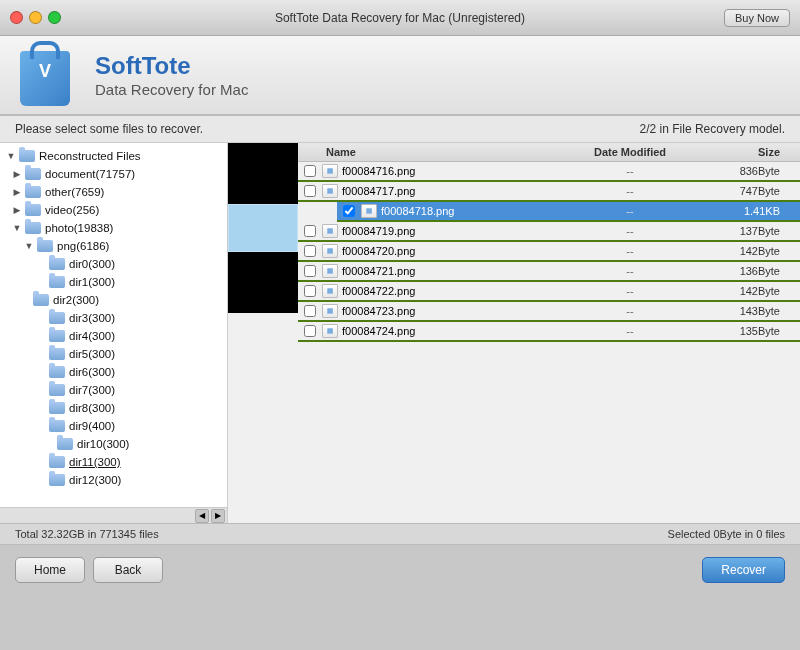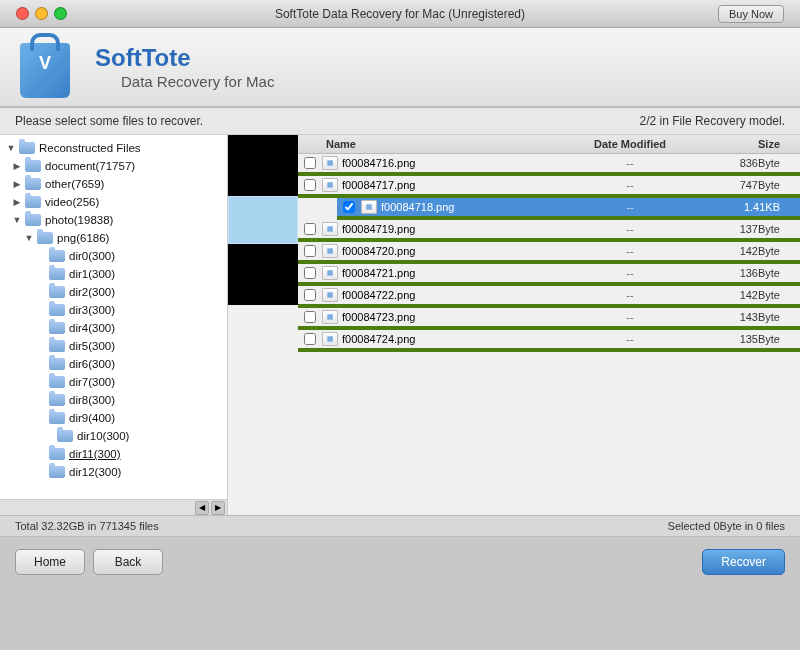--- a/index.html
+++ b/index.html
@@ -8,24 +8,24 @@
       height: 650px;
       font-family: 'Lucida Grande', Arial, sans-serif;
       font-size: 12px;
       background: #c8c8c8;
       overflow: hidden;
     }
 
     
     #title-bar {
       background: linear-gradient(to bottom, #e8e8e8, #c8c8c8);
-      height: 28px;
-      display: flex;
-      align-items: center;
-      padding: 0 16px;
+      height: 36px;
+      display: flex;
+      align-items: center;
+      padding: 0 10px;
       border-bottom: 1px solid #aaa;
       position: relative;
     }
     .traffic-lights {
       display: flex;
       gap: 6px;
       align-items: center;
     }
     .traffic-light {
       width: 13px;
@@ -101,21 +101,20 @@
     }
     #logo-text h1 {
       font-size: 24px;
       font-weight: bold;
       color: #2a6ab8;
       line-height: 1.2;
     }
     #logo-text p {
       font-size: 15px;
       color: #555;
-      margin-left: 26px;
     }
 
     
     #status-bar {
       background: #e8e8e8;
       padding: 6px 15px;
       display: flex;
       justify-content: space-between;
       align-items: center;
       border-bottom: 1px solid #ccc;
@@ -252,21 +251,21 @@
     .col-size { width: 90px; font-weight: bold; font-size: 11px; color: #333; text-align: right; padding-right: 20px; }
 
     #file-list {
       overflow-y: auto;
       flex: 1;
     }
     .file-row {
       display: flex;
       align-items: center;
       padding: 2px 0;
-      border-bottom: 4px solid #4d7c0f;
+      border-bottom: 2px solid #4d7c0f;
       font-size: 11px;
     }
     .file-row.selected { background: #4a90d9; color: white; margin-left: 39px; }
     .file-row.selected .file-size { color: white; }
 
     .file-check {
       width: 24px;
       flex-shrink: 0;
       display: flex;
       align-items: center;
@@ -409,21 +408,21 @@
         <div class="tree-item" style="padding-left: 34px;">
           <span class="tree-toggle"></span>
           <span class="folder-icon"></span>
           <span>dir0(300)</span>
         </div>
         <div class="tree-item" style="padding-left: 34px;">
           <span class="tree-toggle"></span>
           <span class="folder-icon"></span>
           <span>dir1(300)</span>
         </div>
-        <div class="tree-item" style="padding-left: 34px;">
+        <div class="tree-item" style="padding-left: 18px;">
           <span class="tree-toggle"></span>
           <span class="folder-icon"></span>
           <span>dir2(300)</span>
         </div>
         <div class="tree-item" style="padding-left: 34px;">
           <span class="tree-toggle"></span>
           <span class="folder-icon"></span>
           <span>dir3(300)</span>
         </div>
         <div class="tree-item" style="padding-left: 34px;">

